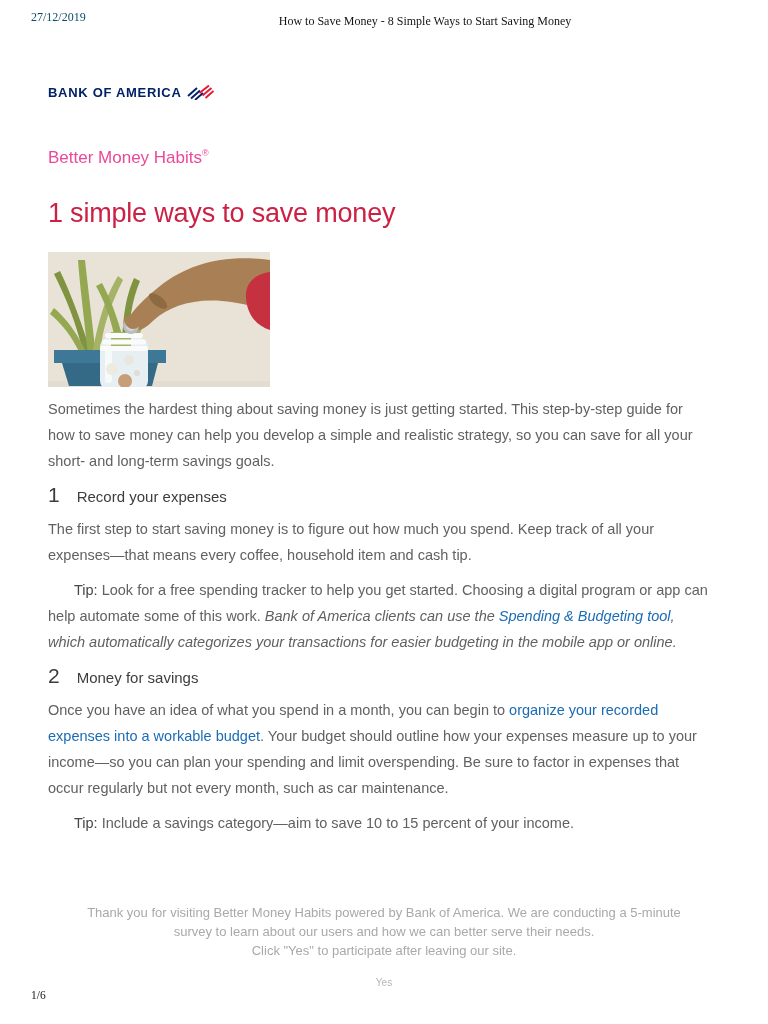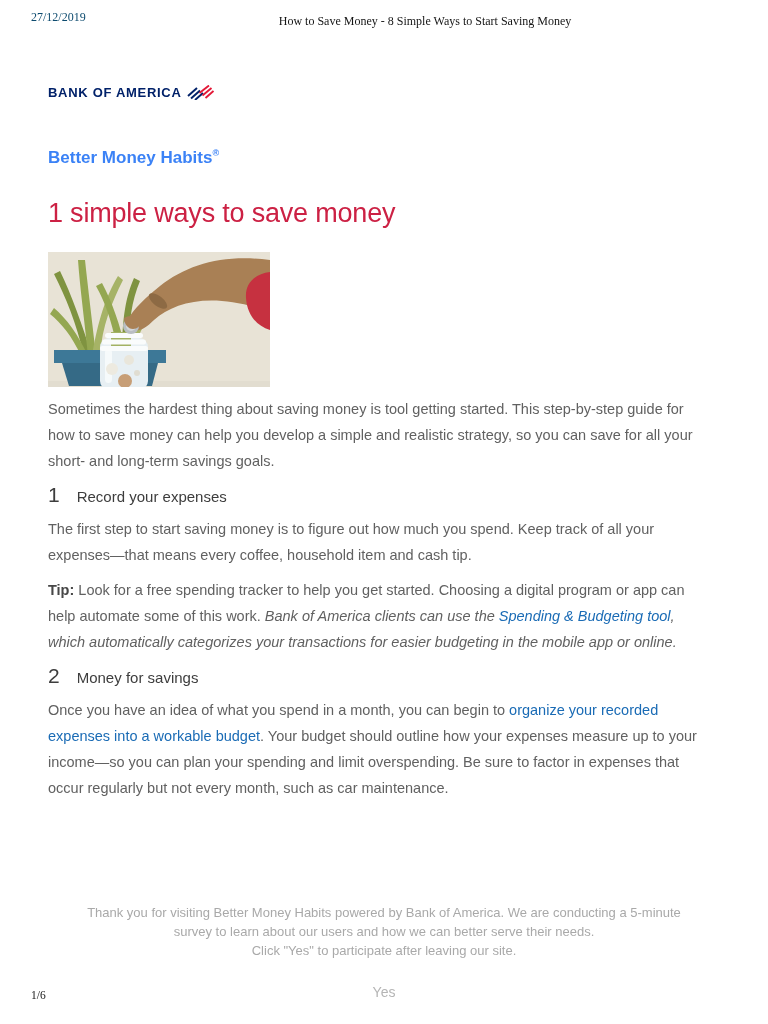--- a/index.html
+++ b/index.html
@@ -32,45 +32,45 @@
   
   .logo {
     position: absolute; top: 41px; left: 48px;
     display: flex; align-items: center; gap: 5px; margin-top: 44px;
   }
   .logo-text {
     font-size: 13px; font-weight: bold; color: #012169; letter-spacing: 0.7px;
   }
   
   .content { position: absolute; top: 148px; left: 48px; width: 662px; }
-  .brand { font-size: 17px; font-weight: bold; color: #3b82f6; }
+  .brand { font-size: 17px; font-weight: normal; color: #ec4899; }
   .brand sup { font-size: 9px; }
   .article-title {
     margin: 30px 0 0 0; font-size: 27px; font-weight: 400;
     color: #cc2144; letter-spacing: -0.2px;
   }
   .figure { margin-top: 23px; width: 222px; height: 135px; display: block; }
   p.body { margin: 9px 0 0 0; font-size: 14.5px; line-height: 26px; color: #616161; }
   .intro { margin-top: 15px; }
   .section-heading {
     margin-top: 9px; display: flex; align-items: baseline; gap: 17px; color: #3d3d3d;
   }
   .section-number { font-size: 21px; font-weight: 300; }
   .section-label { font-size: 15px; }
-  .tip-label { font-weight: bold; color: #474747; }
+  .tip-label { font-weight: normal; color: #474747; margin-left: 26px; }
   .italic { font-style: italic; }
   a.link { color: #1a6bb5; text-decoration: none; cursor: pointer; }
   
   .survey {
     position: absolute; top: 903px; left: 84px; width: 600px;
     text-align: center; color: #a9a9a9; font-size: 13px; line-height: 19px;
   }
   .survey-yes {
-    display: inline-block; margin-top: 23px;
-    color: #b5b5b5; font-size: 14px; background: none; border: none;
+    display: inline-block; margin-top: 16px;
+    color: #b5b5b5; font-size: 10px; background: none; border: none;
     font-family: "Liberation Sans", sans-serif; cursor: pointer;
   }
 </style>
 </head>
 <body>
 
 <div class="ph-date">27/12/2019</div>
 <div class="ph-title">How to Save Money - 8 Simple Ways to Start Saving Money</div>
 
 <div class="logo">
@@ -129,34 +129,35 @@
     <g>
       <path d="M222,8 C176,2 140,12 112,34 C97,46 86,57 80,67 C78,71 80,76 85,78 C91,80 98,76 106,68 C128,48 168,40 222,60 Z" fill="#a98055"></path>
       <ellipse cx="110" cy="49" rx="11" ry="5" transform="rotate(38 110 49)" fill="#8d6a44"></ellipse>
       <circle cx="83" cy="74" r="8" fill="#b9bec2"></circle>
       <circle cx="83" cy="74" r="5" fill="#d3d7d9"></circle>
       <path d="M76,66 C82,62 90,64 92,70 C93,74 89,77 85,77 C80,77 76,72 76,66 Z" fill="#a98055"></path>
       <path d="M222,20 L222,78 C208,74 199,62 198,46 C197,32 206,22 222,20 Z" fill="#c63140"></path>
     </g>
   </svg>
 
-  <p class="body intro">Sometimes the hardest thing about saving money is tool getting started. This step-by-step guide for how to save money can help you develop a simple and realistic strategy, so you can save for all your short- and long-term savings goals.</p>
+  <p class="body intro">Sometimes the hardest thing about saving money is just getting started. This step-by-step guide for how to save money can help you develop a simple and realistic strategy, so you can save for all your short- and long-term savings goals.</p>
 
   <div class="section-heading">
     <span class="section-number">1</span>
     <span class="section-label">Record your expenses</span>
   </div>
   <p class="body">The first step to start saving money is to figure out how much you spend. Keep track of all your expenses—that means every coffee, household item and cash tip.</p>
   <p class="body"><span class="tip-label">Tip:</span><span> Look for a free spending tracker to help you get started. Choosing a digital program or app can help automate some of this work. </span><span class="italic">Bank of America clients can use the </span><a class="link italic">Spending &amp; Budgeting tool</a><span class="italic">, which automatically categorizes your transactions for easier budgeting in the mobile app or online.</span></p>
 
   <div class="section-heading">
     <span class="section-number">2</span>
     <span class="section-label">Money for savings</span>
   </div>
   <p class="body"><span>Once you have an idea of what you spend in a month, you can begin to </span><a class="link">organize your recorded expenses into a workable budget</a><span>. Your budget should outline how your expenses measure up to your income—so you can plan your spending and limit overspending. Be sure to factor in expenses that occur regularly but not every month, such as car maintenance.</span></p>
+  <p class="body"><span class="tip-label">Tip:</span><span> Include a savings category—aim to save 10 to 15 percent of your income.</span></p>
 </div>
 
 <div class="survey">
   <div style="display:inline;">Thank you for visiting Better Money Habits powered by Bank of America. We are conducting a 5-minute survey to learn about our users and how we can better serve their needs.</div>
   <div>Click "Yes" to participate after leaving our site.</div>
   <button class="survey-yes">Yes</button>
 </div>
 
 <div class="print-footer">
   <span>1/6</span>

